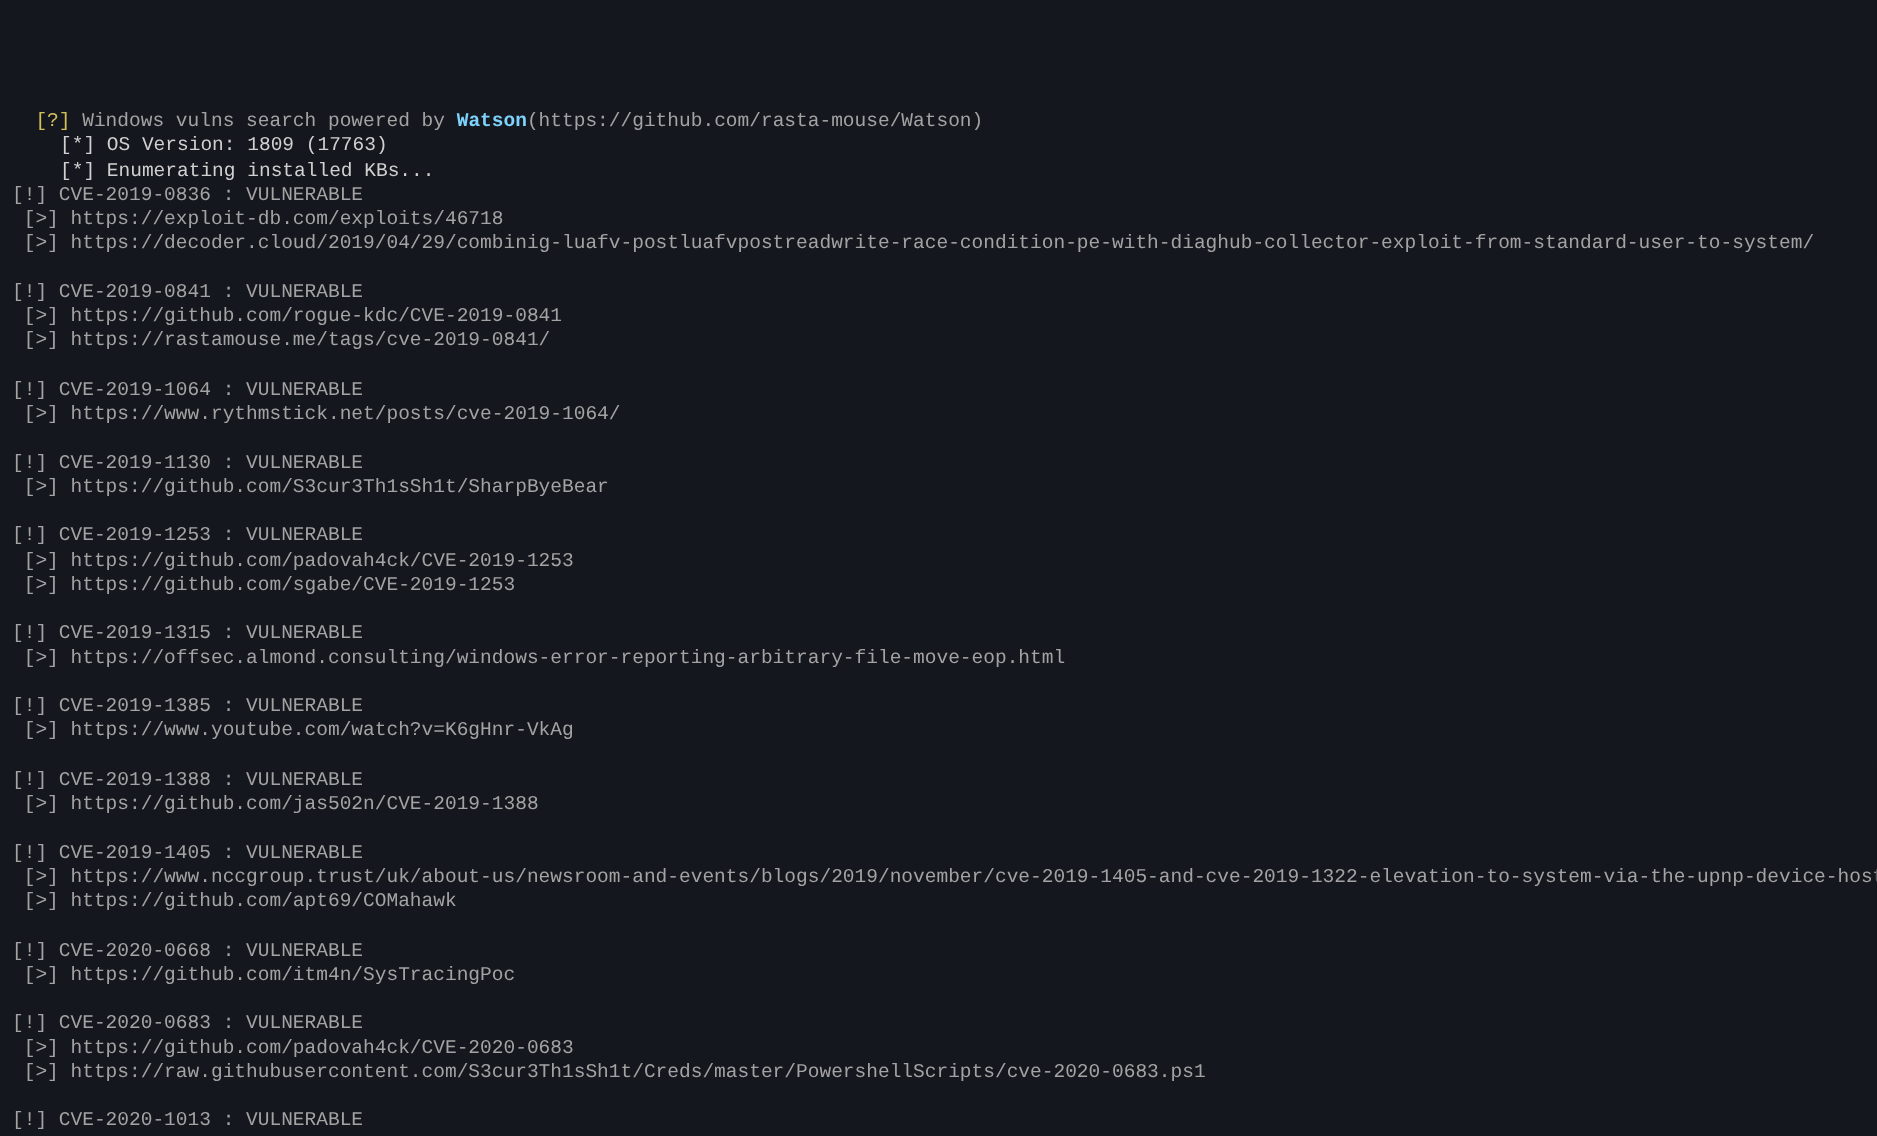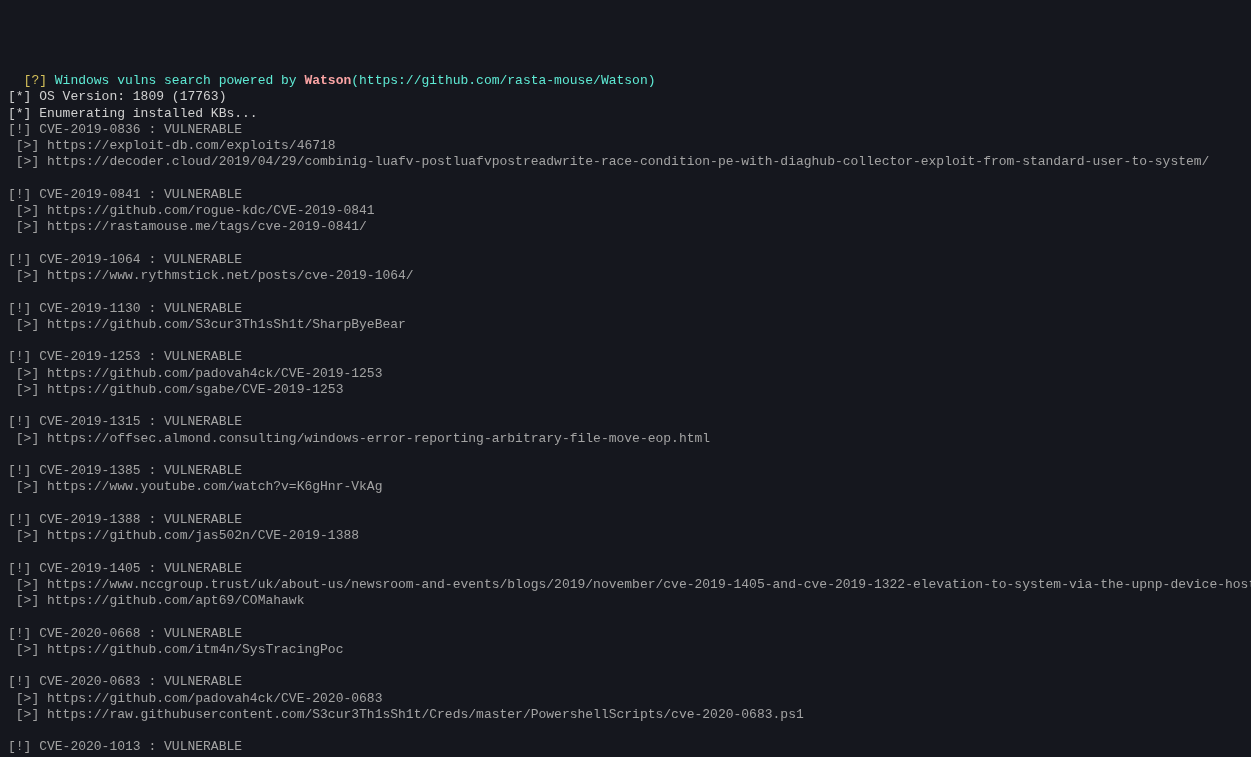--- a/index.html
+++ b/index.html
@@ -11,24 +11,24 @@
       background-color: #15171e;
       color: #c5c5c5;
       font-family: 'Consolas', 'Courier New', monospace;
       font-size: 13px;
       line-height: 1.25;
       padding: 8px;
       white-space: pre;
       overflow-x: auto;
     }
     .yellow { color: #d4c05a; }
-    .blue { color: #5eead4; }
-    .red-bright { color: #fca5a5; font-weight: bold; }
+    .blue { color: #a3a3a3; }
+    .red-bright { color: #7dd3fc; font-weight: bold; }
     .red { color: #a3a3a3; }
-    .white { color: #d0d0d0; }
+    .white { color: #d0d0d0; margin-left: 32px; }
     .line { display: block; }
   </style>
 </head>
 <body>
 
 
 
 <div id="terminal-output"><div class="line"><span class="yellow">  [?] </span><span class="blue">Windows vulns search powered by </span><span class="red-bright">Watson</span><span class="blue">(https://github.com/rasta-mouse/Watson)</span></div><div class="line"><span class="white">[*] OS Version: 1809 (17763)</span></div><div class="line"><span class="white">[*] Enumerating installed KBs...</span></div><div class="line"><span class="red">[!] CVE-2019-0836 : VULNERABLE</span></div><div class="line"><span class="red"> [&gt;] https://exploit-db.com/exploits/46718</span></div><div class="line"><span class="red"> [&gt;] https://decoder.cloud/2019/04/29/combinig-luafv-postluafvpostreadwrite-race-condition-pe-with-diaghub-collector-exploit-from-standard-user-to-system/</span></div><div class="line"><span> </span></div><div class="line"><span class="red">[!] CVE-2019-0841 : VULNERABLE</span></div><div class="line"><span class="red"> [&gt;] https://github.com/rogue-kdc/CVE-2019-0841</span></div><div class="line"><span class="red"> [&gt;] https://rastamouse.me/tags/cve-2019-0841/</span></div><div class="line"><span> </span></div><div class="line"><span class="red">[!] CVE-2019-1064 : VULNERABLE</span></div><div class="line"><span class="red"> [&gt;] https://www.rythmstick.net/posts/cve-2019-1064/</span></div><div class="line"><span> </span></div><div class="line"><span class="red">[!] CVE-2019-1130 : VULNERABLE</span></div><div class="line"><span class="red"> [&gt;] https://github.com/S3cur3Th1sSh1t/SharpByeBear</span></div><div class="line"><span> </span></div><div class="line"><span class="red">[!] CVE-2019-1253 : VULNERABLE</span></div><div class="line"><span class="red"> [&gt;] https://github.com/padovah4ck/CVE-2019-1253</span></div><div class="line"><span class="red"> [&gt;] https://github.com/sgabe/CVE-2019-1253</span></div><div class="line"><span> </span></div><div class="line"><span class="red">[!] CVE-2019-1315 : VULNERABLE</span></div><div class="line"><span class="red"> [&gt;] https://offsec.almond.consulting/windows-error-reporting-arbitrary-file-move-eop.html</span></div><div class="line"><span> </span></div><div class="line"><span class="red">[!] CVE-2019-1385 : VULNERABLE</span></div><div class="line"><span class="red"> [&gt;] https://www.youtube.com/watch?v=K6gHnr-VkAg</span></div><div class="line"><span> </span></div><div class="line"><span class="red">[!] CVE-2019-1388 : VULNERABLE</span></div><div class="line"><span class="red"> [&gt;] https://github.com/jas502n/CVE-2019-1388</span></div><div class="line"><span> </span></div><div class="line"><span class="red">[!] CVE-2019-1405 : VULNERABLE</span></div><div class="line"><span class="red"> [&gt;] https://www.nccgroup.trust/uk/about-us/newsroom-and-events/blogs/2019/november/cve-2019-1405-and-cve-2019-1322-elevation-to-system-via-the-upnp-device-host-service-and-the-update-orchestrator-service/</span></div><div class="line"><span class="red"> [&gt;] https://github.com/apt69/COMahawk</span></div><div class="line"><span> </span></div><div class="line"><span class="red">[!] CVE-2020-0668 : VULNERABLE</span></div><div class="line"><span class="red"> [&gt;] https://github.com/itm4n/SysTracingPoc</span></div><div class="line"><span> </span></div><div class="line"><span class="red">[!] CVE-2020-0683 : VULNERABLE</span></div><div class="line"><span class="red"> [&gt;] https://github.com/padovah4ck/CVE-2020-0683</span></div><div class="line"><span class="red"> [&gt;] https://raw.githubusercontent.com/S3cur3Th1sSh1t/Creds/master/PowershellScripts/cve-2020-0683.ps1</span></div><div class="line"><span> </span></div><div class="line"><span class="red">[!] CVE-2020-1013 : VULNERABLE</span></div><div class="line"><span class="red"> [&gt;] https://www.gosecure.net/blog/2020/09/08/wsus-attacks-part-2-cve-2020-1013-a-windows-10-local-privilege-escalation-1-day/</span></div></div>
 
 

